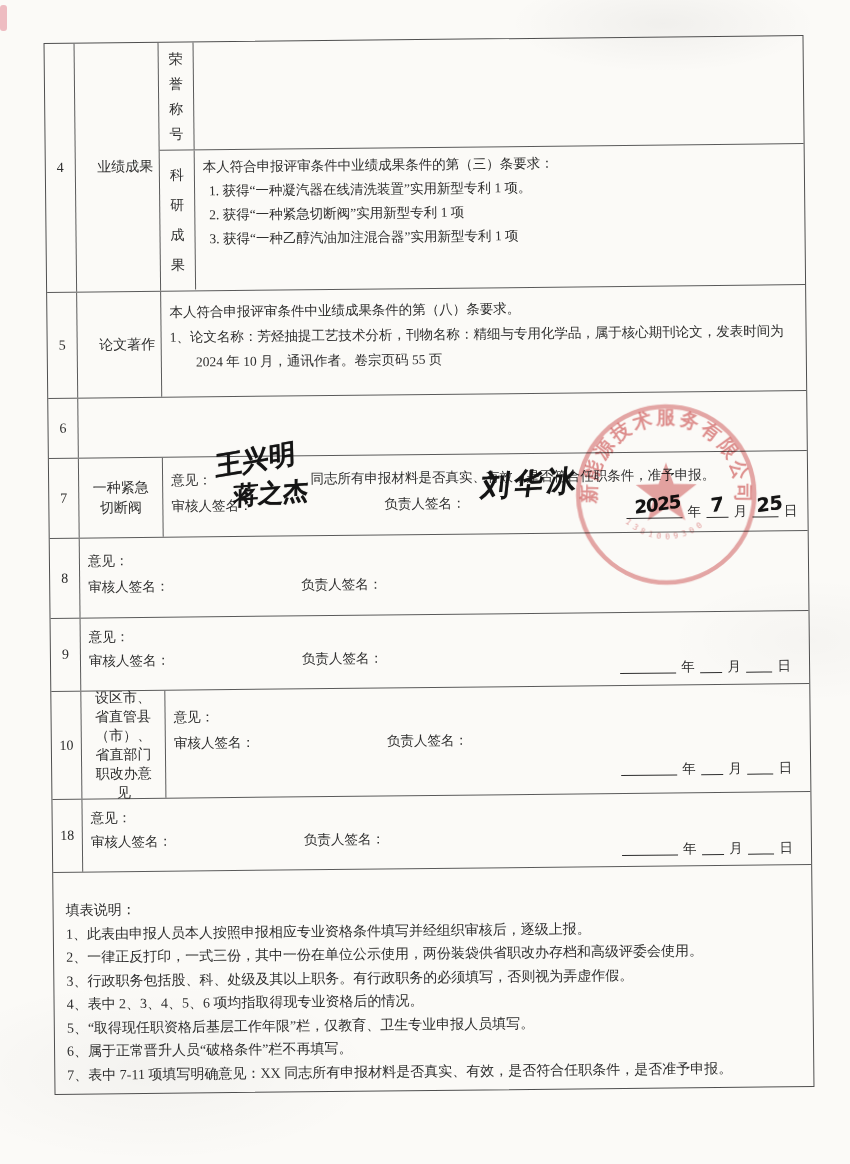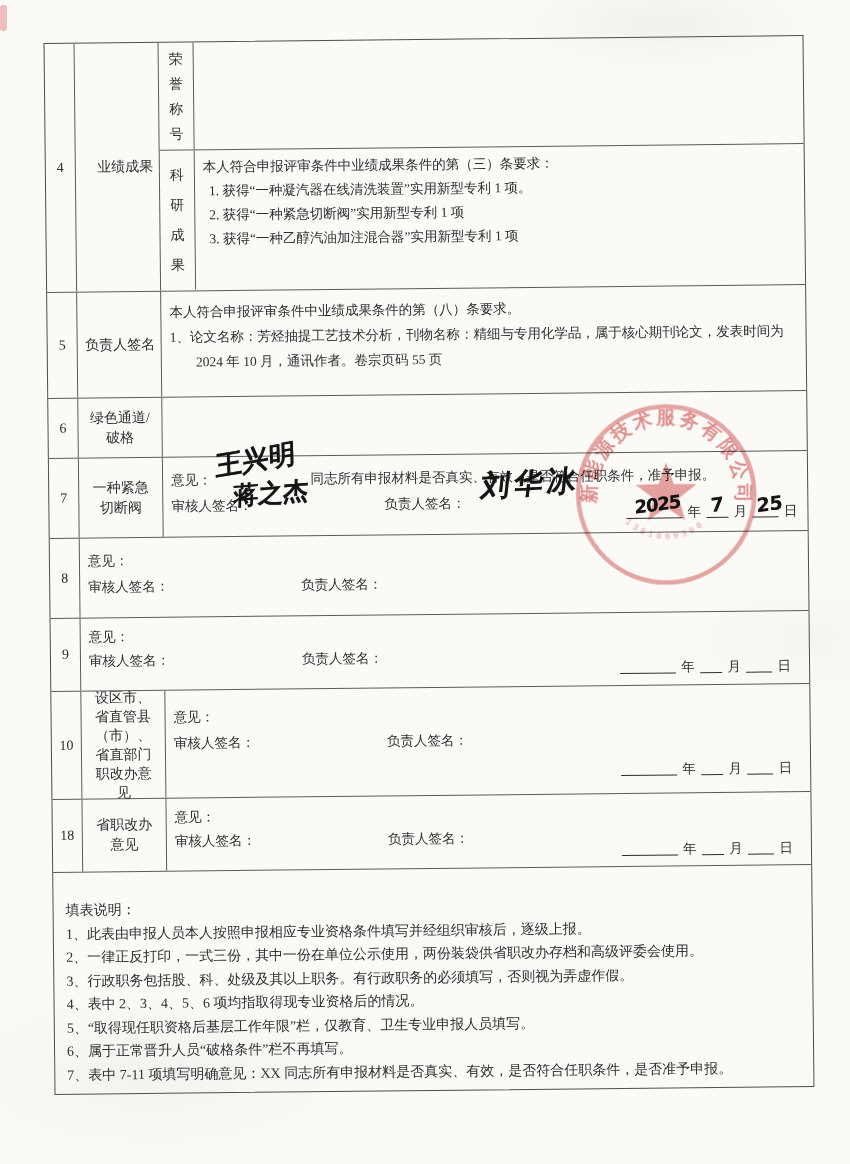--- a/index.html
+++ b/index.html
@@ -95,33 +95,30 @@
           <div class="list-item">2.  获得“一种紧急切断阀”实用新型专利 1 项</div>
           <div class="list-item">3.  获得“一种乙醇汽油加注混合器”实用新型专利 1 项</div>
         </div>
       </div>
     </div>
   </div>
 
   <div class="trow" style="height:106px;">
     <div class="c-num">5</div>
     <div class="c-label">
-        <span class="lbl wide">负责人签名</span>
+        <span class="lbl wide">论文著作</span>
       </div>
     <div class="c-content" style="padding:8px 12px 0 8px;line-height:25px;">
       <div>本人符合申报评审条件中业绩成果条件的第（八）条要求。</div>
       <div class="hang">1、论文名称：芳烃抽提工艺技术分析，刊物名称：精细与专用化学品，属于核心期刊论文，发表时间为 2024 年 10 月，通讯作者。卷宗页码 55 页</div>
     </div>
   </div>
 
   <div class="trow" style="height:60px;">
     <div class="c-num">6</div>
-    <div class="c-label">
-        <span class="lbl">绿色通道/破格</span>
-      </div>
     <div class="c-content"></div>
   </div>
 
   <div class="trow" style="height:80px;">
     <div class="c-num">7</div>
     <div class="c-label">
         <span class="lbl">一种紧急切断阀</span>
       </div>
     <div class="c-content sig-content">
       <div>
@@ -190,23 +187,20 @@
         <span class="bl m"></span>
         <span class="dsep">月</span>
         <span class="bl d"></span>
         <span class="dsep">日</span>
       </div>
     </div>
   </div>
 
   <div class="trow" style="height:73px;">
     <div class="c-num">18</div>
-    <div class="c-label">
-        <span class="lbl">省职改办意见</span>
-      </div>
     <div class="c-content sig-content" style="padding-top:7px;line-height:24px;">
       <div>意见：</div>
       <div>审核人签名：</div>
       <div class="principal" style="top:31px;">负责人签名：</div>
       <div class="dateline" style="bottom:4px;">
         <span class="bl y"></span>
         <span class="dsep">年</span>
         <span class="bl m"></span>
         <span class="dsep">月</span>
         <span class="bl d"></span>

